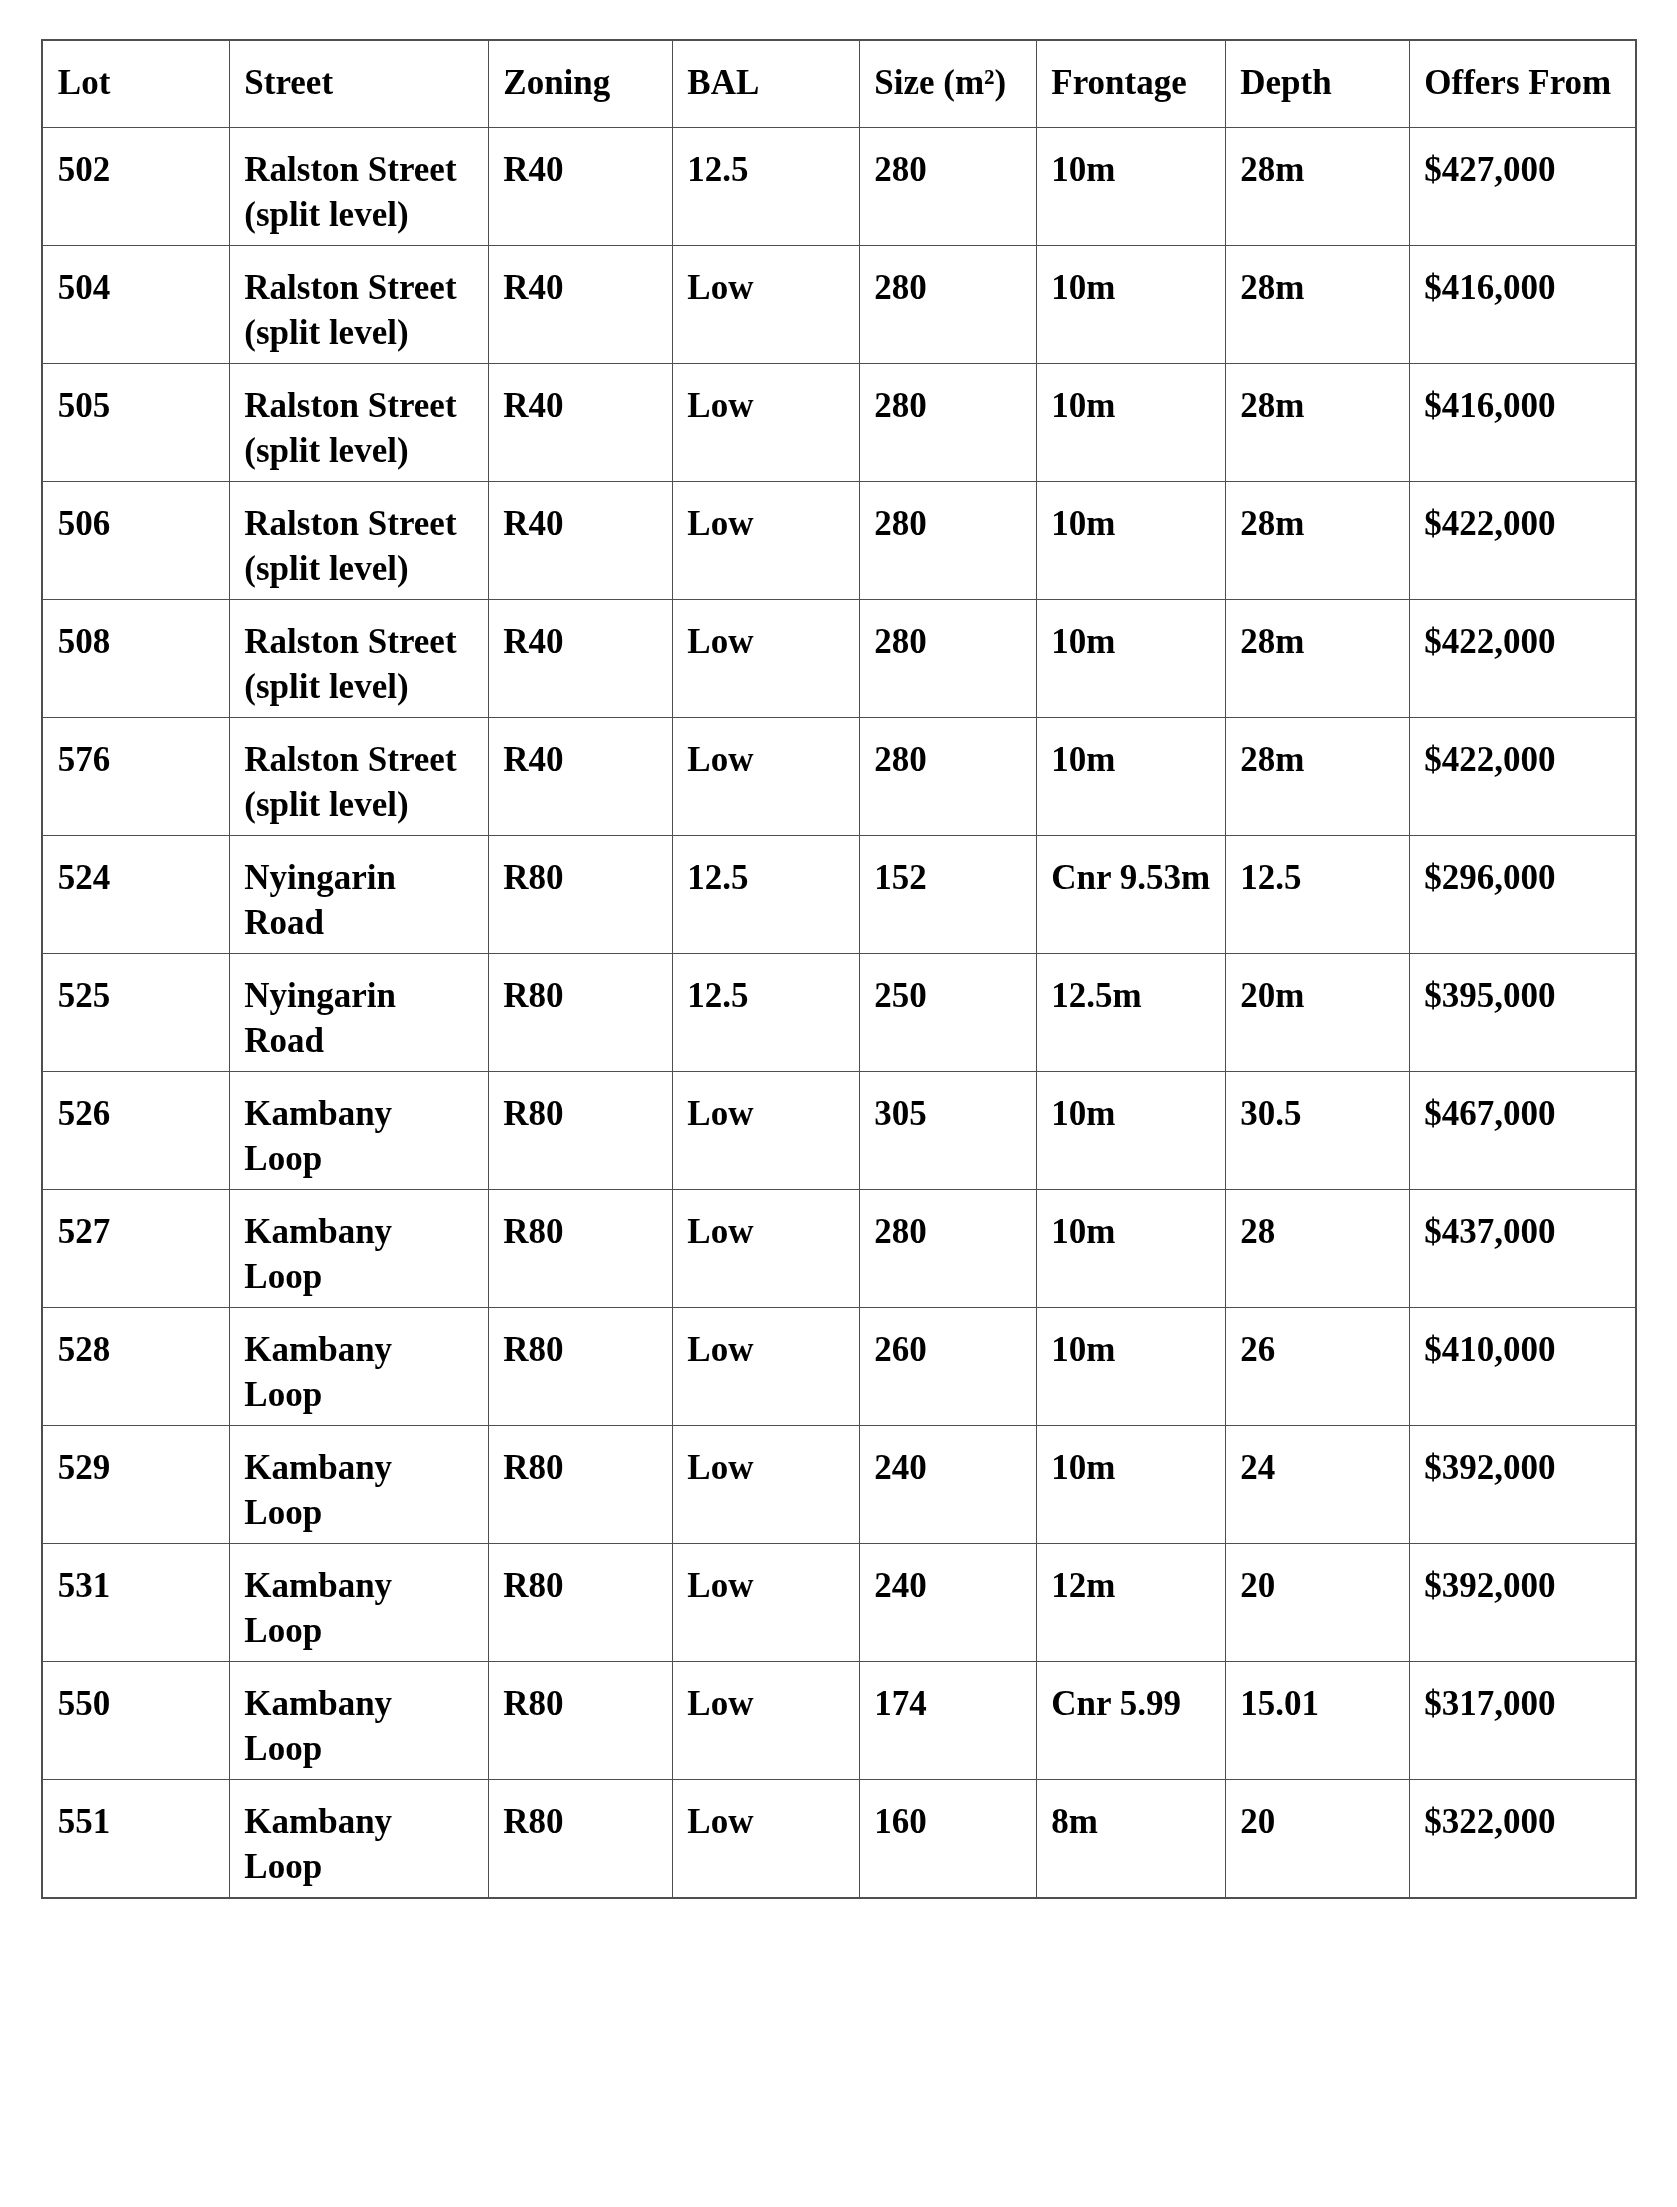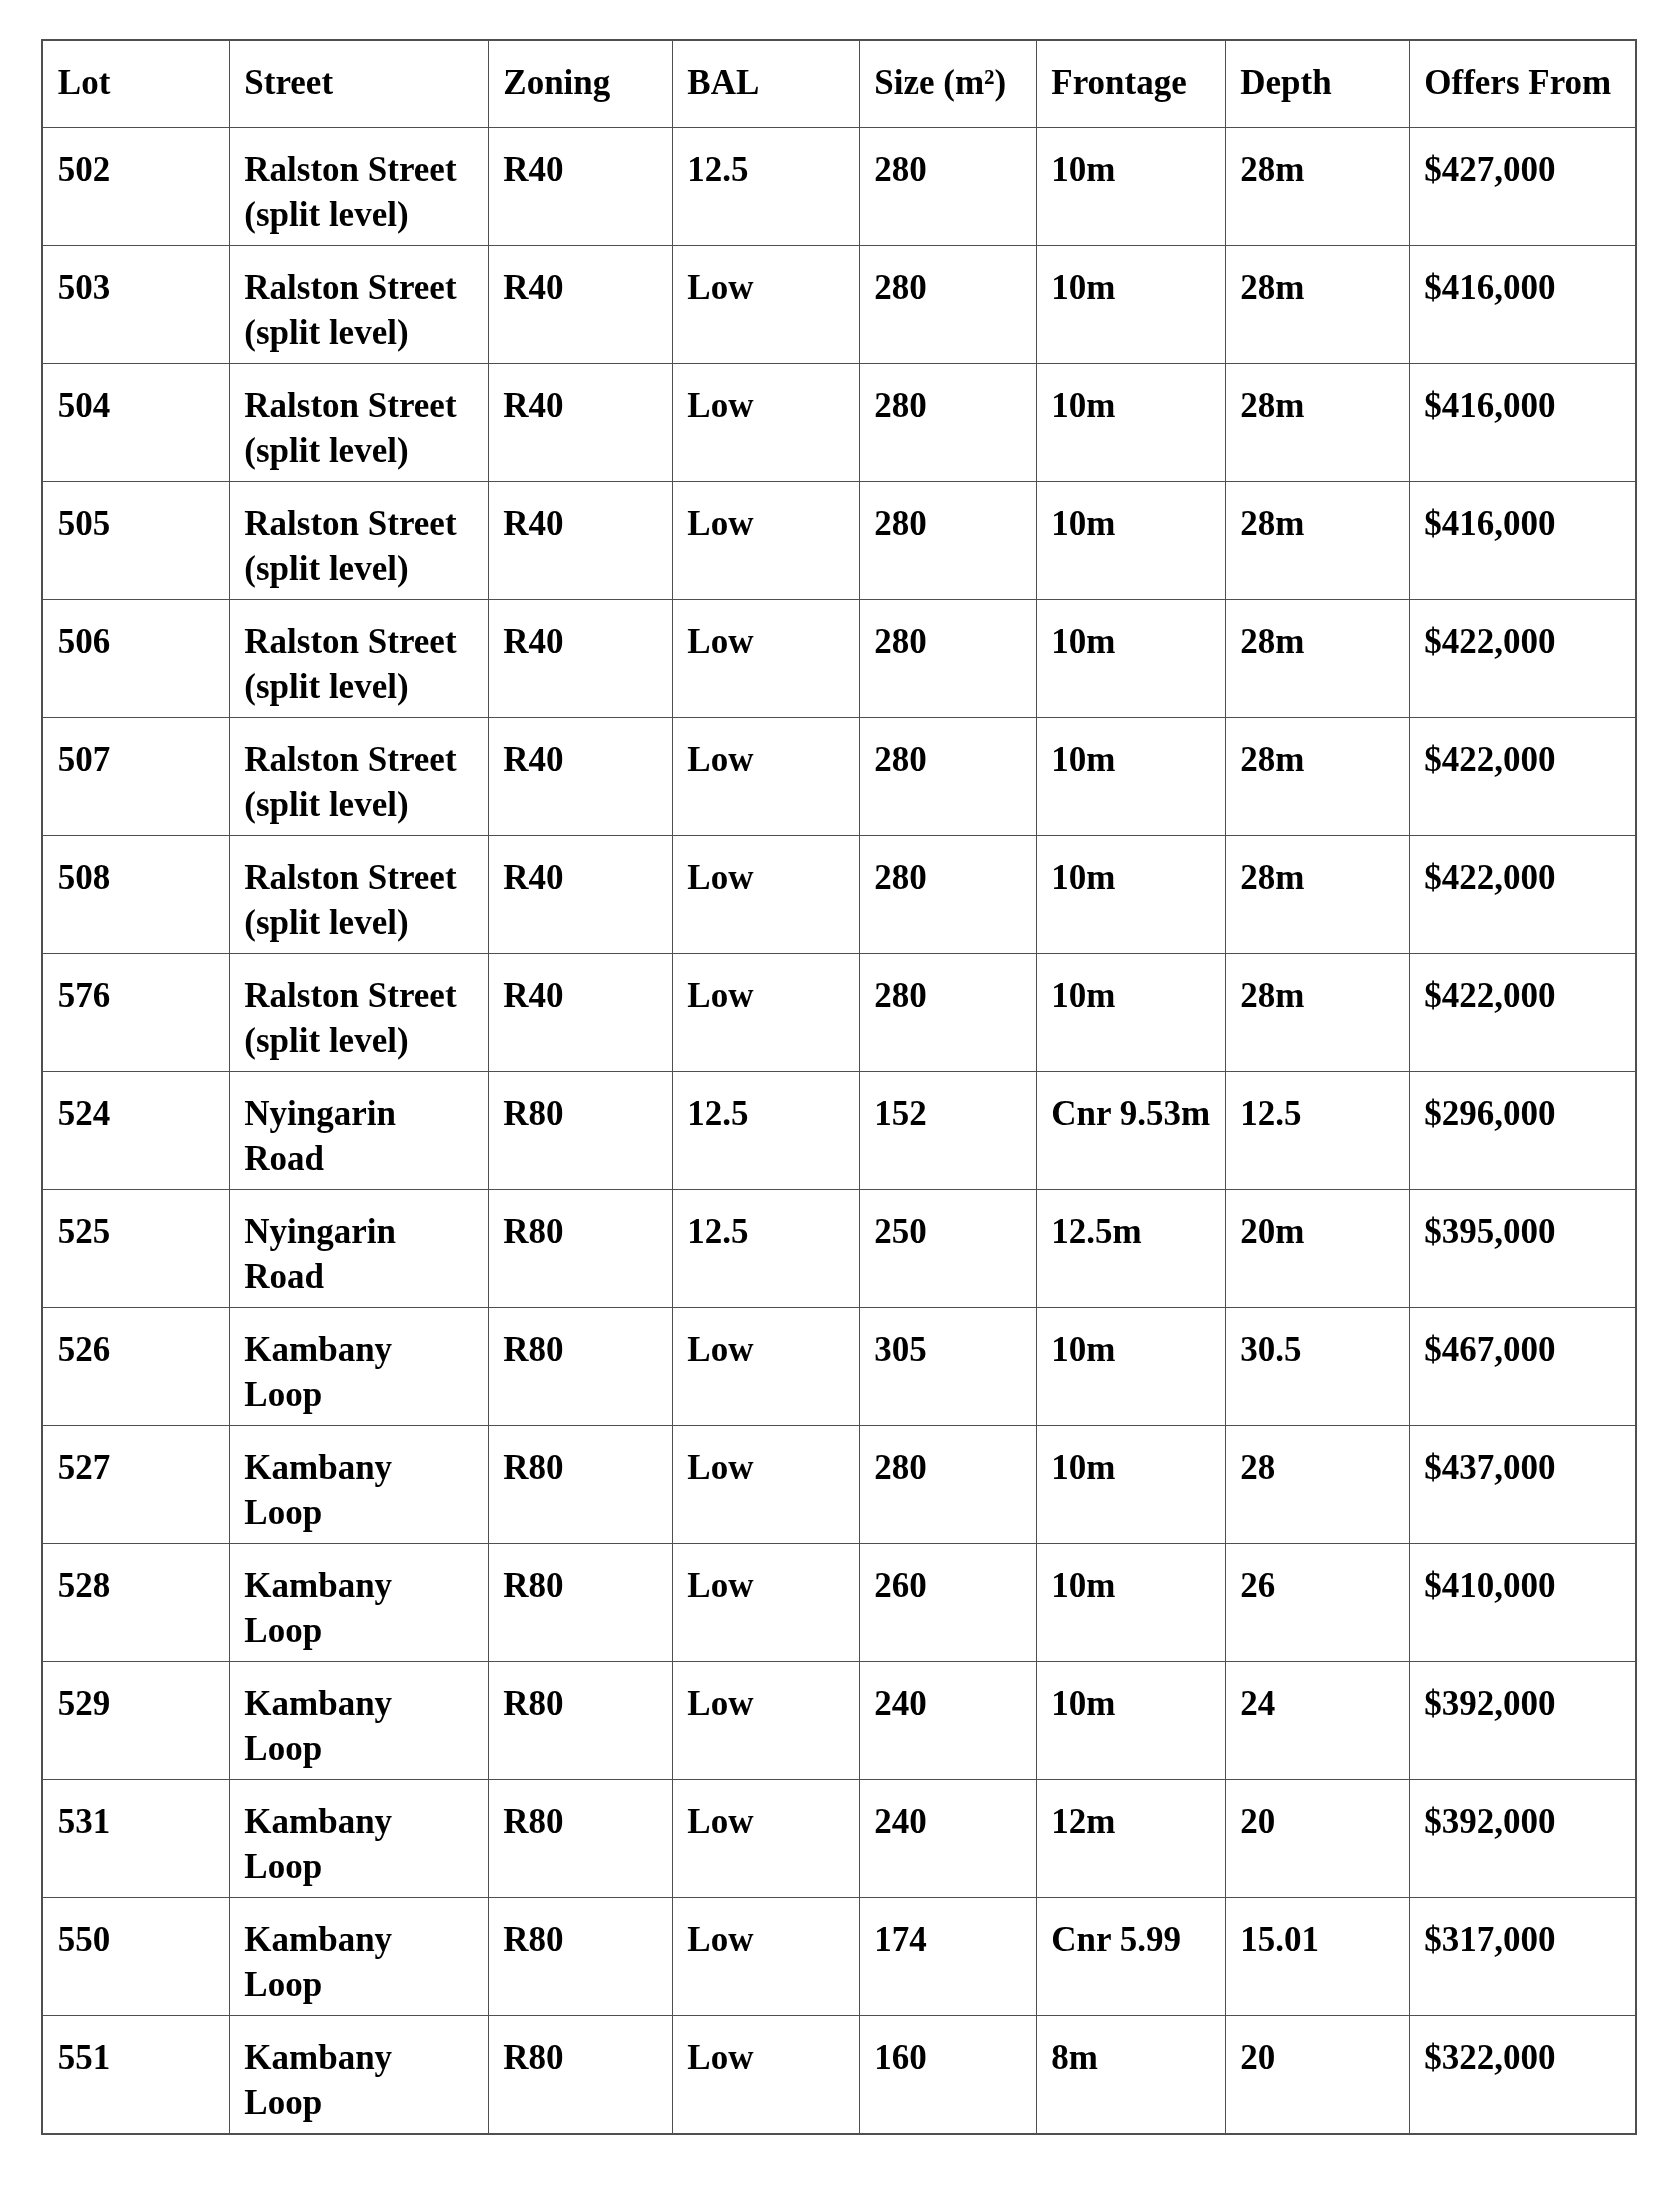--- a/index.html
+++ b/index.html
@@ -83,61 +83,41 @@
           <td>502</td>
           <td>Ralston Street (split level)</td>
           <td>R40</td>
           <td>12.5</td>
           <td>280</td>
           <td>10m</td>
           <td>28m</td>
           <td>$427,000</td>
         </tr>
         <tr class="row-tall">
-          <td>503</td>
+          <td>504</td>
           <td>Ralston Street (split level)</td>
           <td>R40</td>
           <td>Low</td>
           <td>280</td>
           <td>10m</td>
           <td>28m</td>
           <td>$416,000</td>
         </tr>
         <tr class="row-tall">
-          <td>504</td>
+          <td>505</td>
           <td>Ralston Street (split level)</td>
           <td>R40</td>
           <td>Low</td>
           <td>280</td>
           <td>10m</td>
           <td>28m</td>
           <td>$416,000</td>
         </tr>
         <tr class="row-tall">
-          <td>505</td>
-          <td>Ralston Street (split level)</td>
-          <td>R40</td>
-          <td>Low</td>
-          <td>280</td>
-          <td>10m</td>
-          <td>28m</td>
-          <td>$416,000</td>
-        </tr>
-        <tr class="row-tall">
           <td>506</td>
-          <td>Ralston Street (split level)</td>
-          <td>R40</td>
-          <td>Low</td>
-          <td>280</td>
-          <td>10m</td>
-          <td>28m</td>
-          <td>$422,000</td>
-        </tr>
-        <tr class="row-tall">
-          <td>507</td>
           <td>Ralston Street (split level)</td>
           <td>R40</td>
           <td>Low</td>
           <td>280</td>
           <td>10m</td>
           <td>28m</td>
           <td>$422,000</td>
         </tr>
         <tr class="row-tall">
           <td>508</td>

